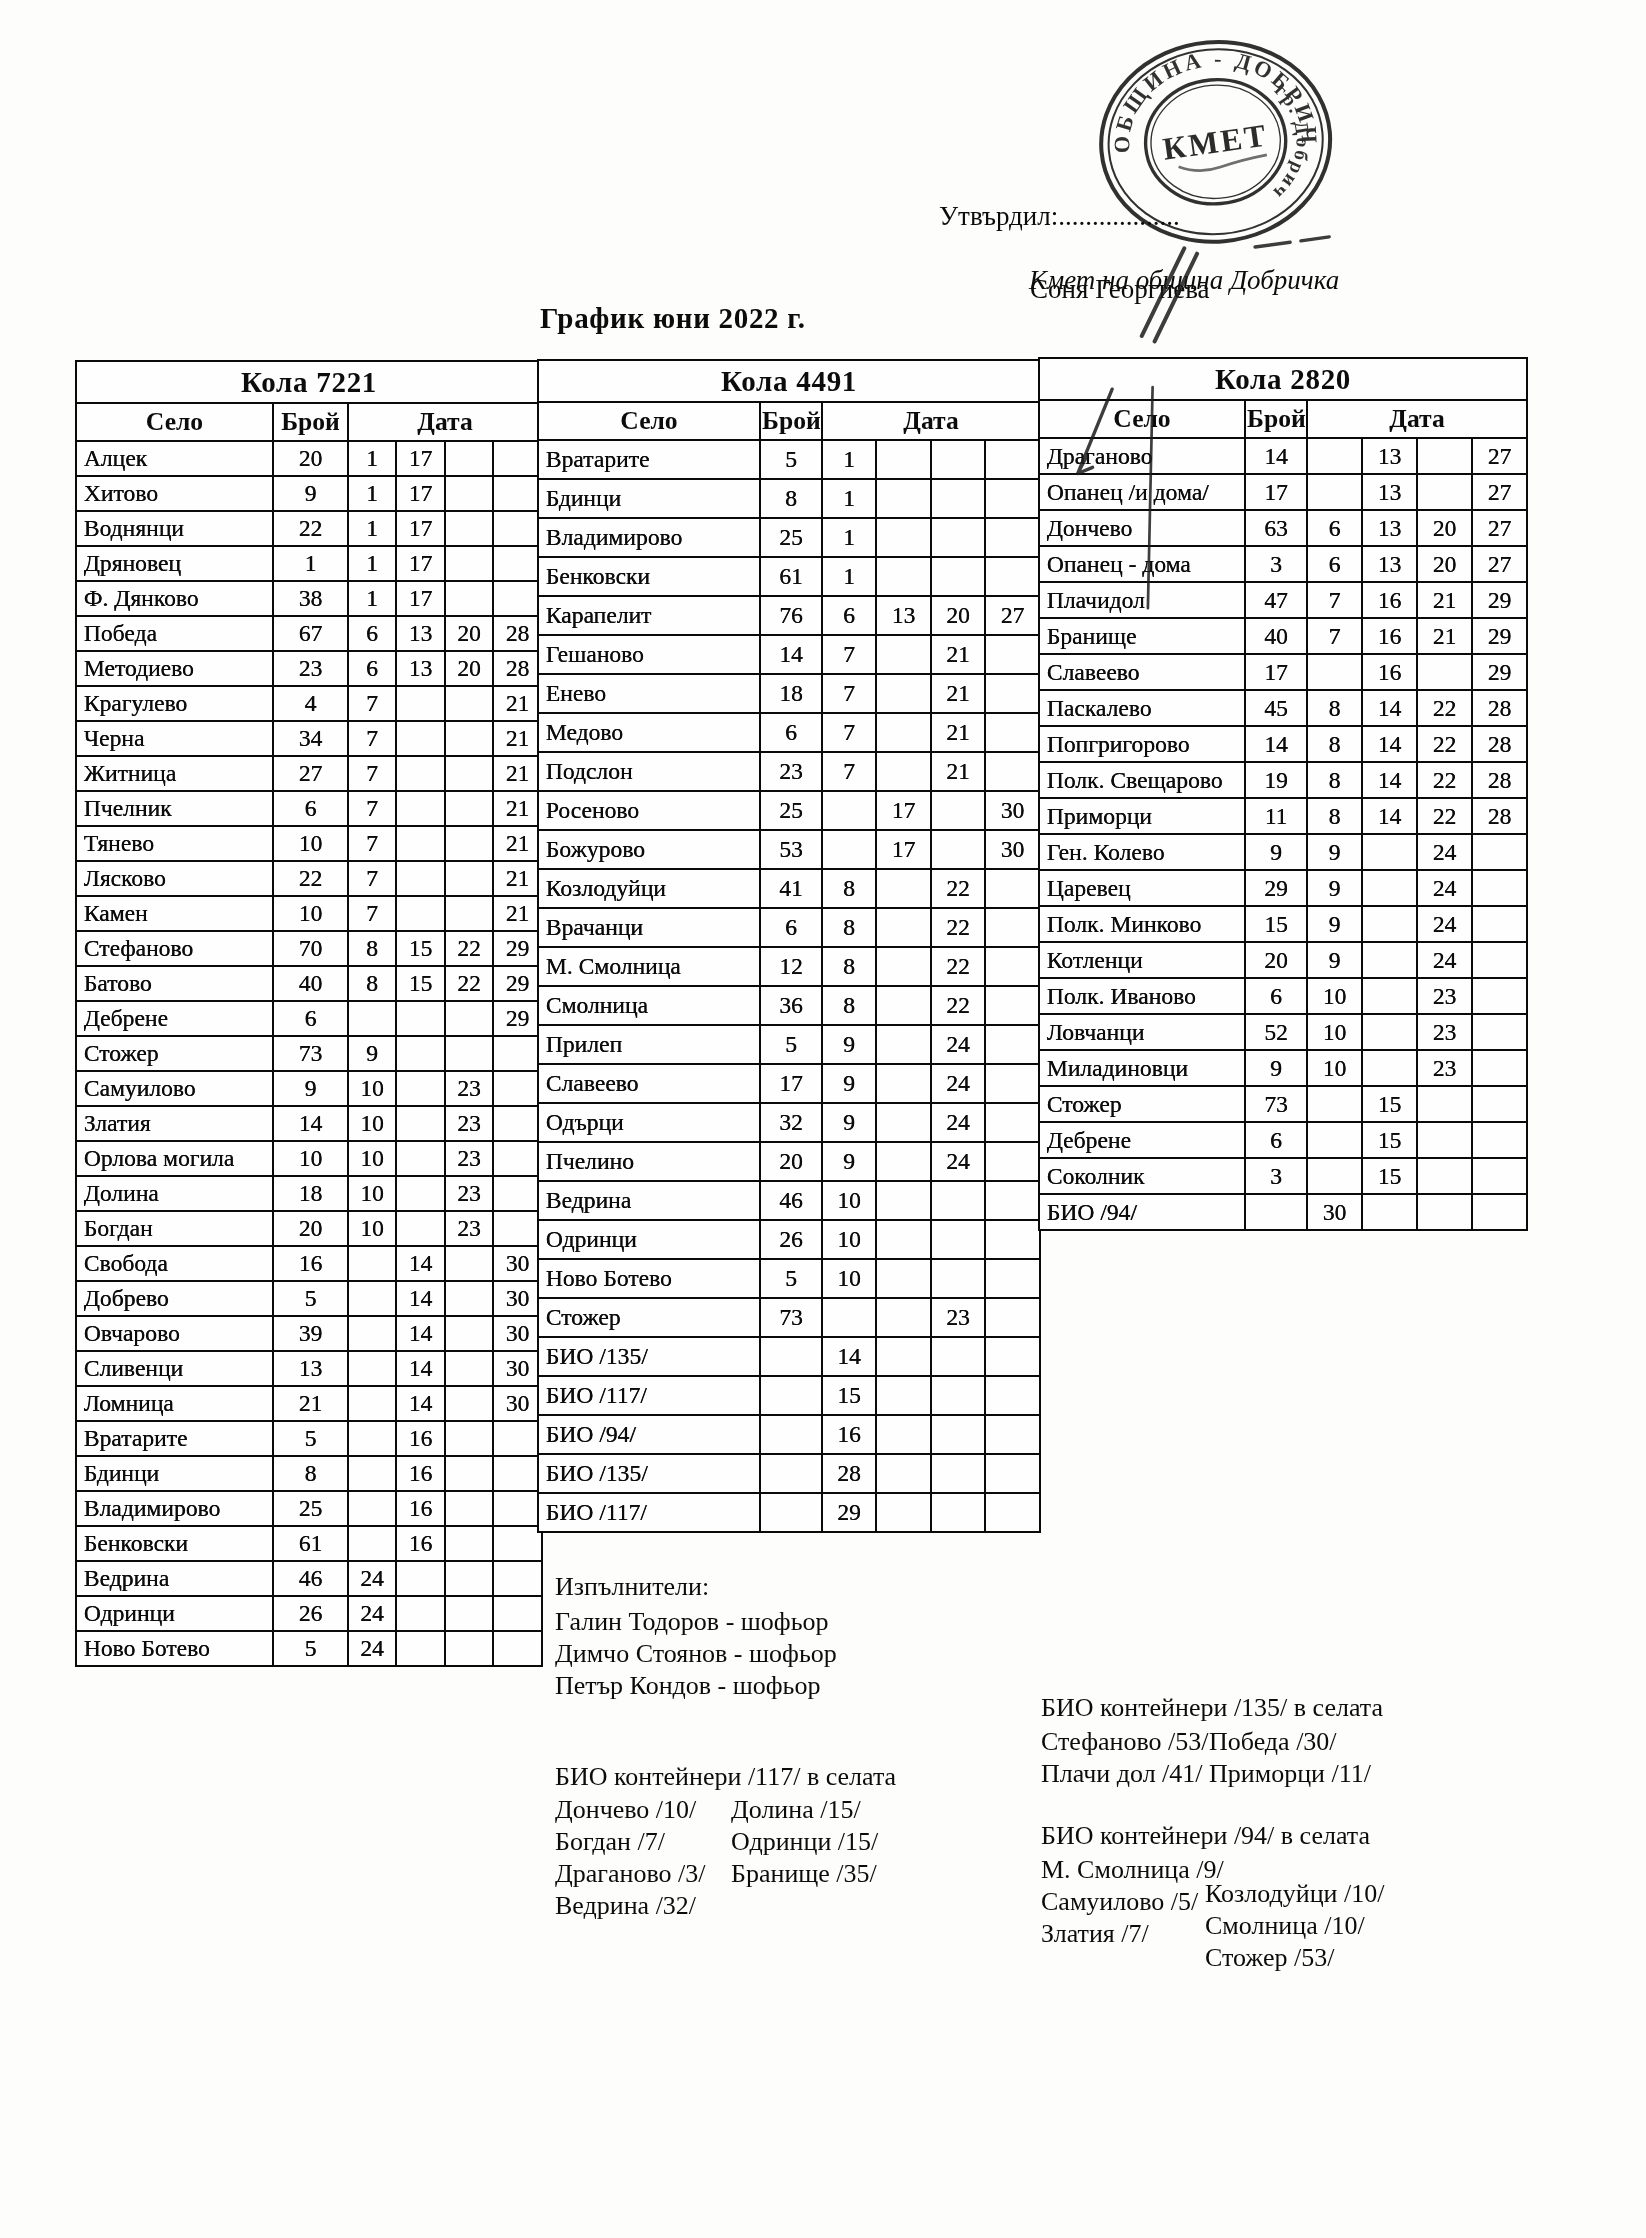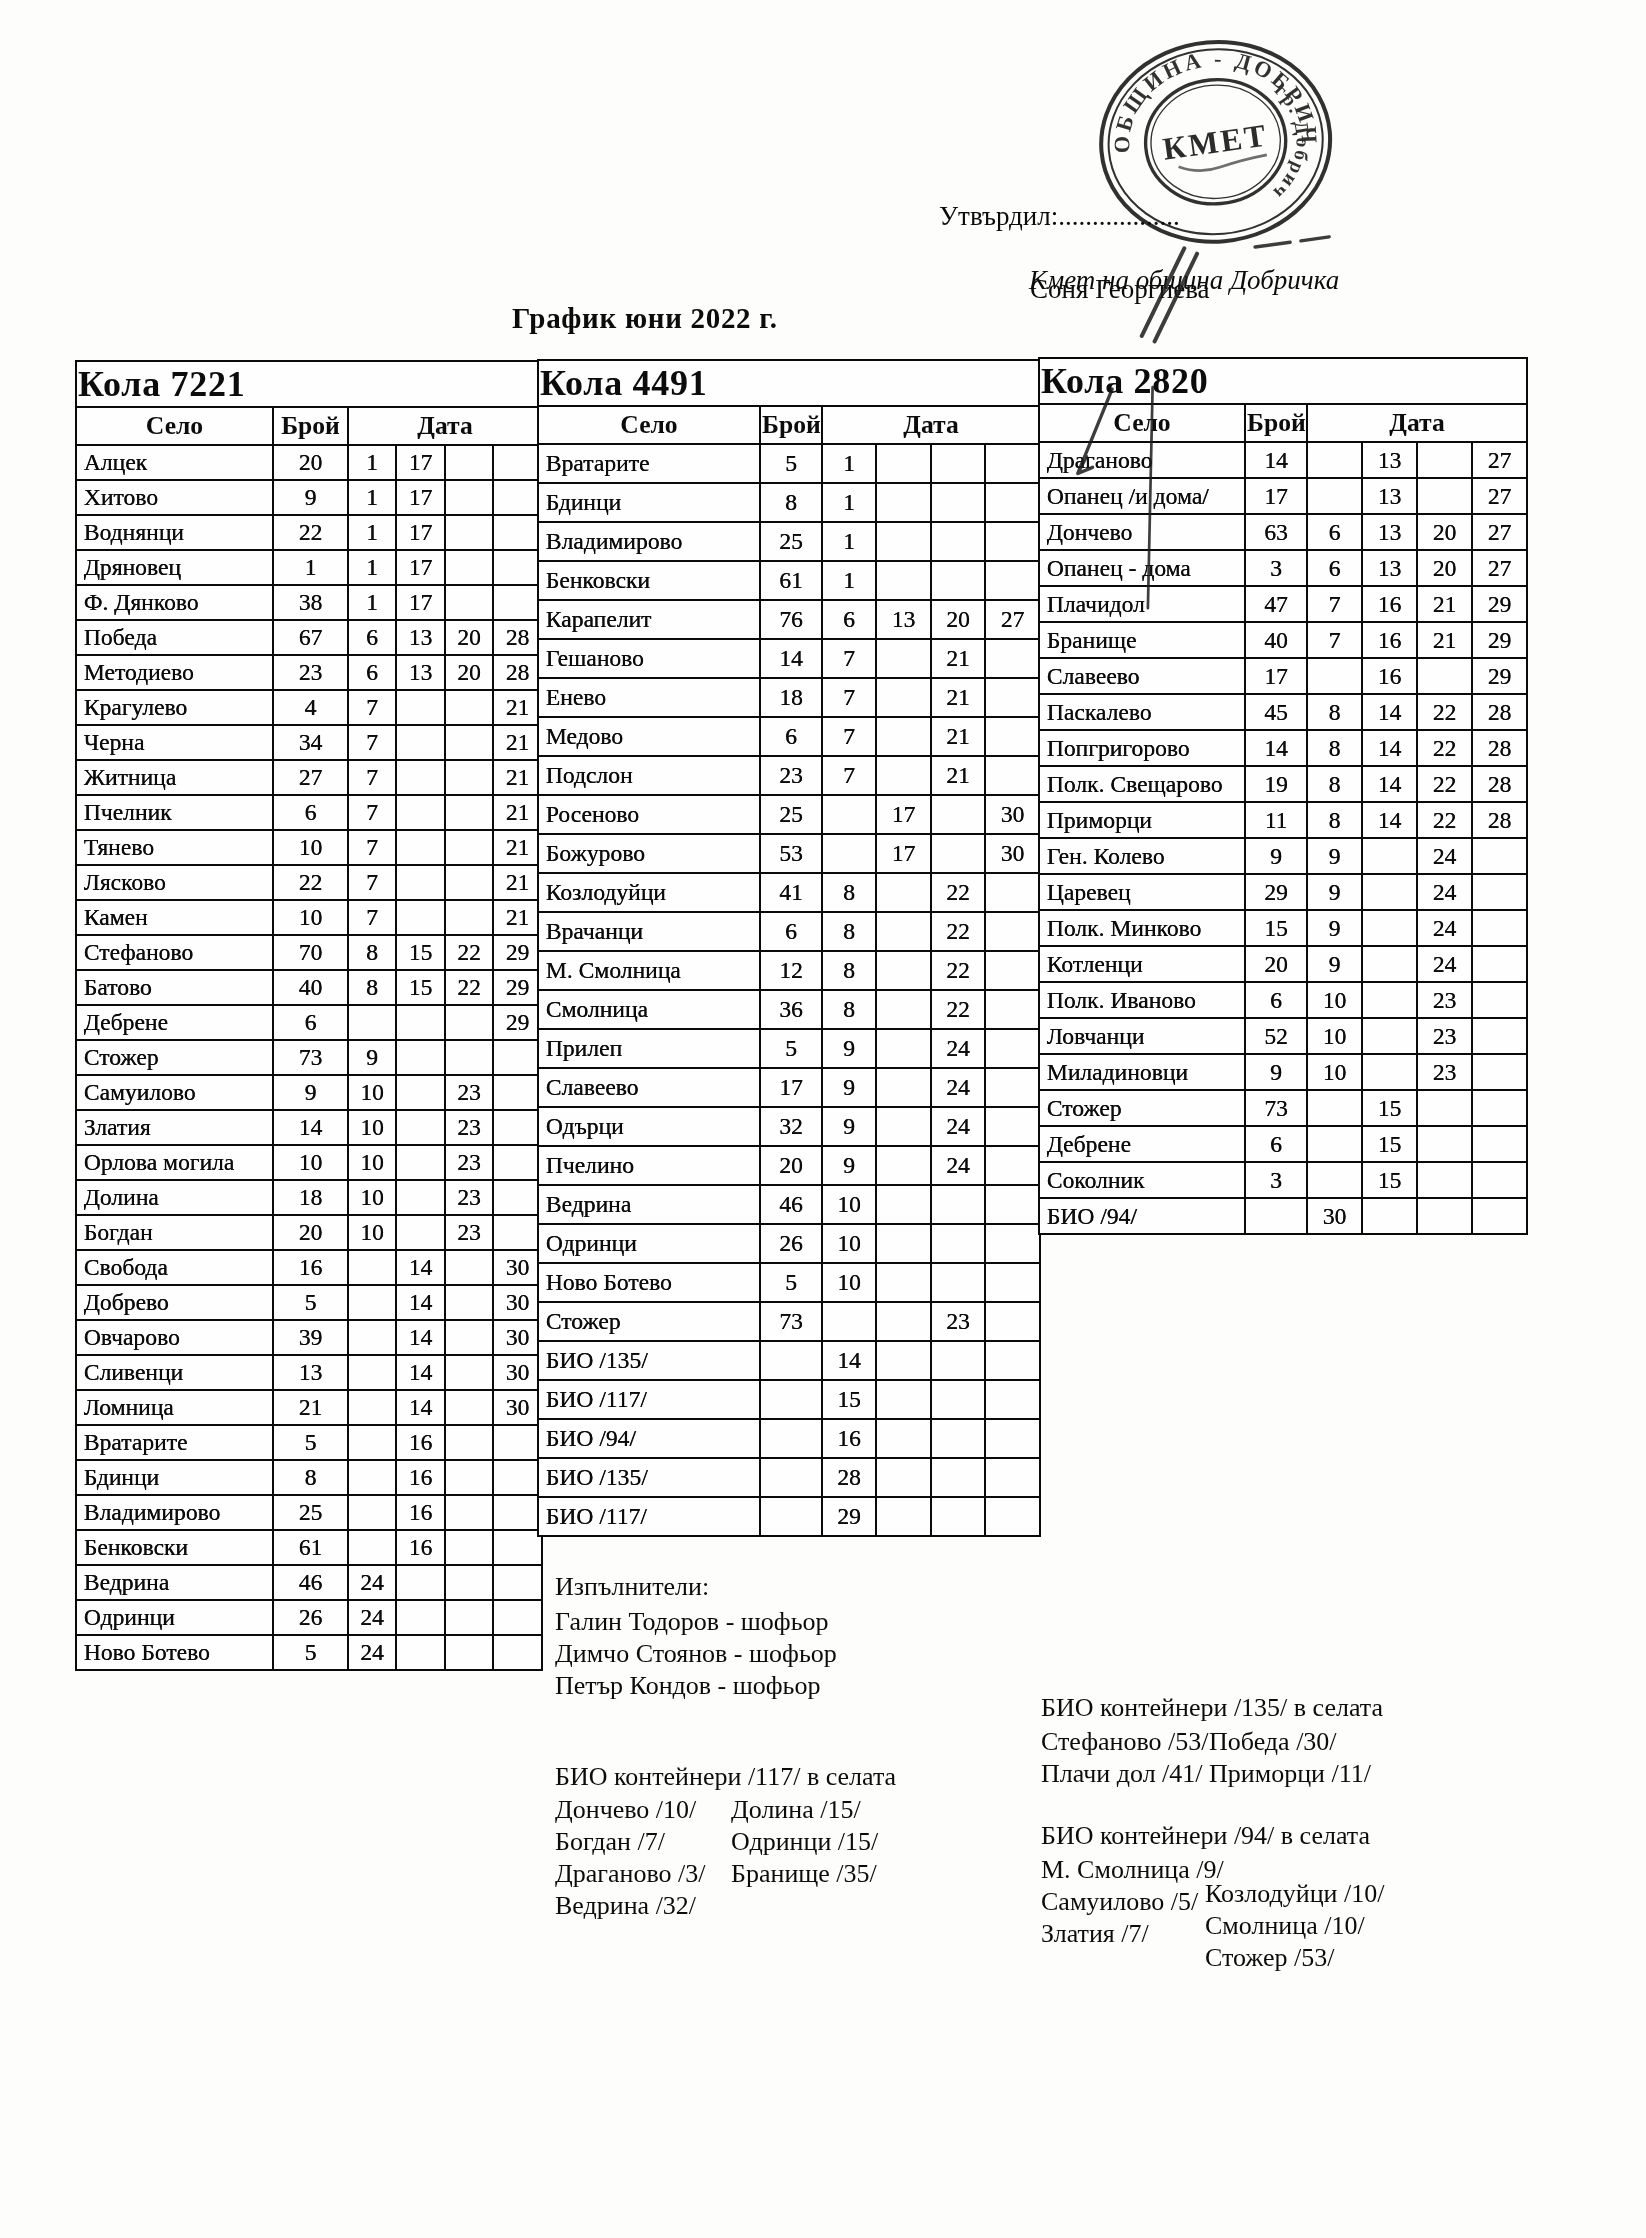--- a/index.html
+++ b/index.html
@@ -4,21 +4,21 @@
 <style>
   html,body{margin:0;padding:0;background:#d8d8d4;}
   .page{position:relative;width:1646px;height:2239px;background:#fdfdfc;overflow:hidden;
         font-family:"Liberation Serif","DejaVu Serif",serif;color:#0c0c0c;}
   .txt{position:absolute;white-space:nowrap;font-size:26px;line-height:1.2;}
   .italic{font-style:italic;}
   .page-title{font-size:29px;font-weight:bold;letter-spacing:0.7px;}
   
   .sched{position:absolute;border-collapse:collapse;table-layout:fixed;background:#fefefe;}
   .sched th,.sched td{border:2px solid #0a0a0a;overflow:hidden;}
-  .t-title{font-size:36px;font-weight:bold;height:38px;text-align:left;letter-spacing:0.7px;}
+  .t-title{font-size:29px;font-weight:bold;height:38px;text-align:center;letter-spacing:0.7px;}
   .sched thead .h-cell{font-size:25.6px;font-weight:bold;height:34px;text-align:center;}
   .sched td{font-size:23.6px;text-shadow:0.3px 0 0 currentColor;}
   .c-v{text-align:left;padding:0 2.7px 0 6.7px;white-space:nowrap;}
   .c-n,.c-d{text-align:center;}
   .t1{left:75px;top:360px;width:465px;}
   .t2{left:537px;top:359px;width:502px;}
   .t3{left:1038px;top:357px;width:489px;}
   .t1 td{height:31px;}
   .t2 td{height:35px;}
   .t3 td{height:32px;}
@@ -48,21 +48,21 @@
       </text>
       <text x="176" y="170" fill="#101010" stroke="none" font-size="47" font-weight="bold" letter-spacing="4" text-anchor="middle" transform="rotate(-3 176 160)">КМЕТ</text>
       <path d="M118,186 q30,14 62,6 t70,-12" stroke-width="4" opacity=".7"></path>
     </g>
   </svg>
 
   <div class="txt" style="left:939px;top:200px;font-size:27px;">Утвърдил:..................</div>
   <div class="txt" style="left:1030px;top:232px;font-size:27px;margin-top:41px;">Соня Георгиева</div>
   <div class="txt italic" style="left:1029px;top:264px;font-size:27px;">Кмет  на община Добричка</div>
 
-  <div class="txt page-title" style="left:512px;top:301px;">График юни 2022 г.</div>
+  <div class="txt page-title" style="left:540px;top:301px;">График юни 2022 г.</div>
 
   <table class="sched t1">
     <colgroup>
         <col style="width:197px">
         <col style="width:75px">
         <col style="width:48px">
         <col style="width:49px">
         <col style="width:48px">
         <col style="width:49px">
       </colgroup>

